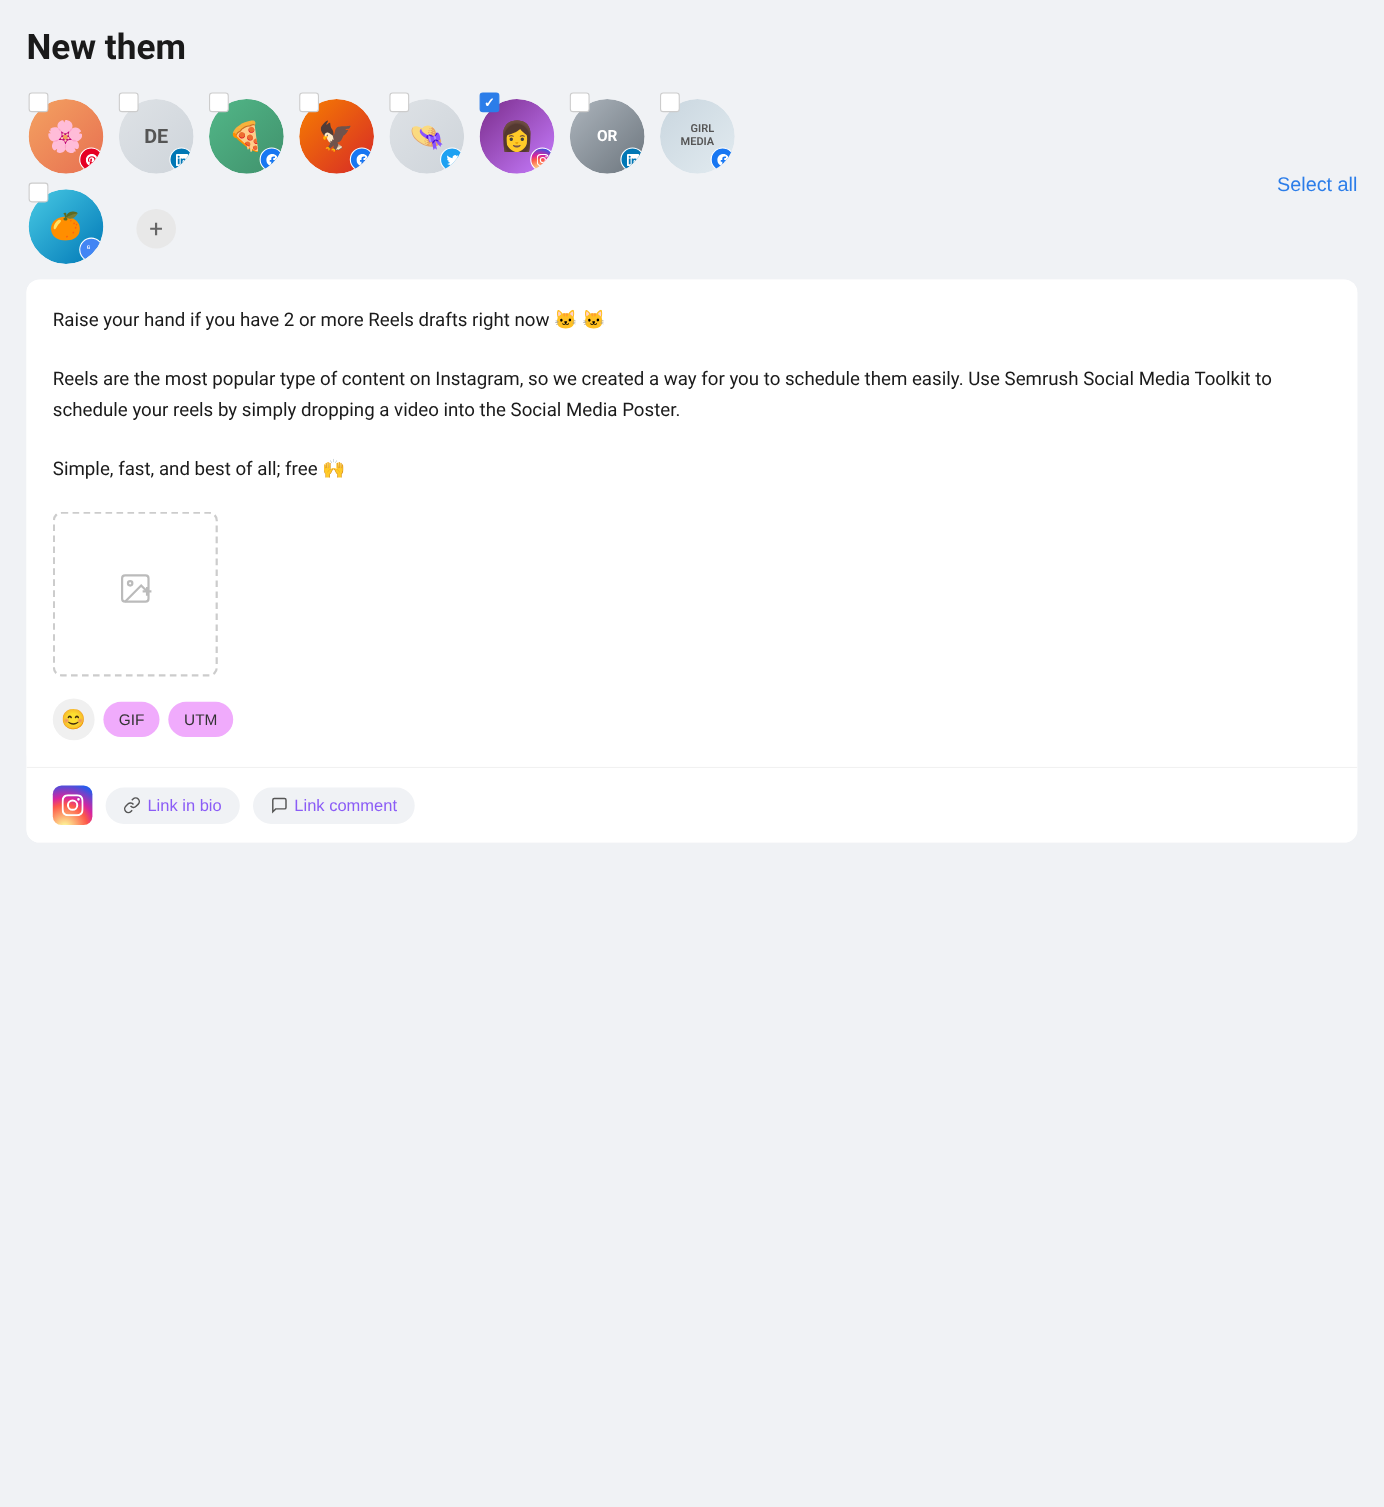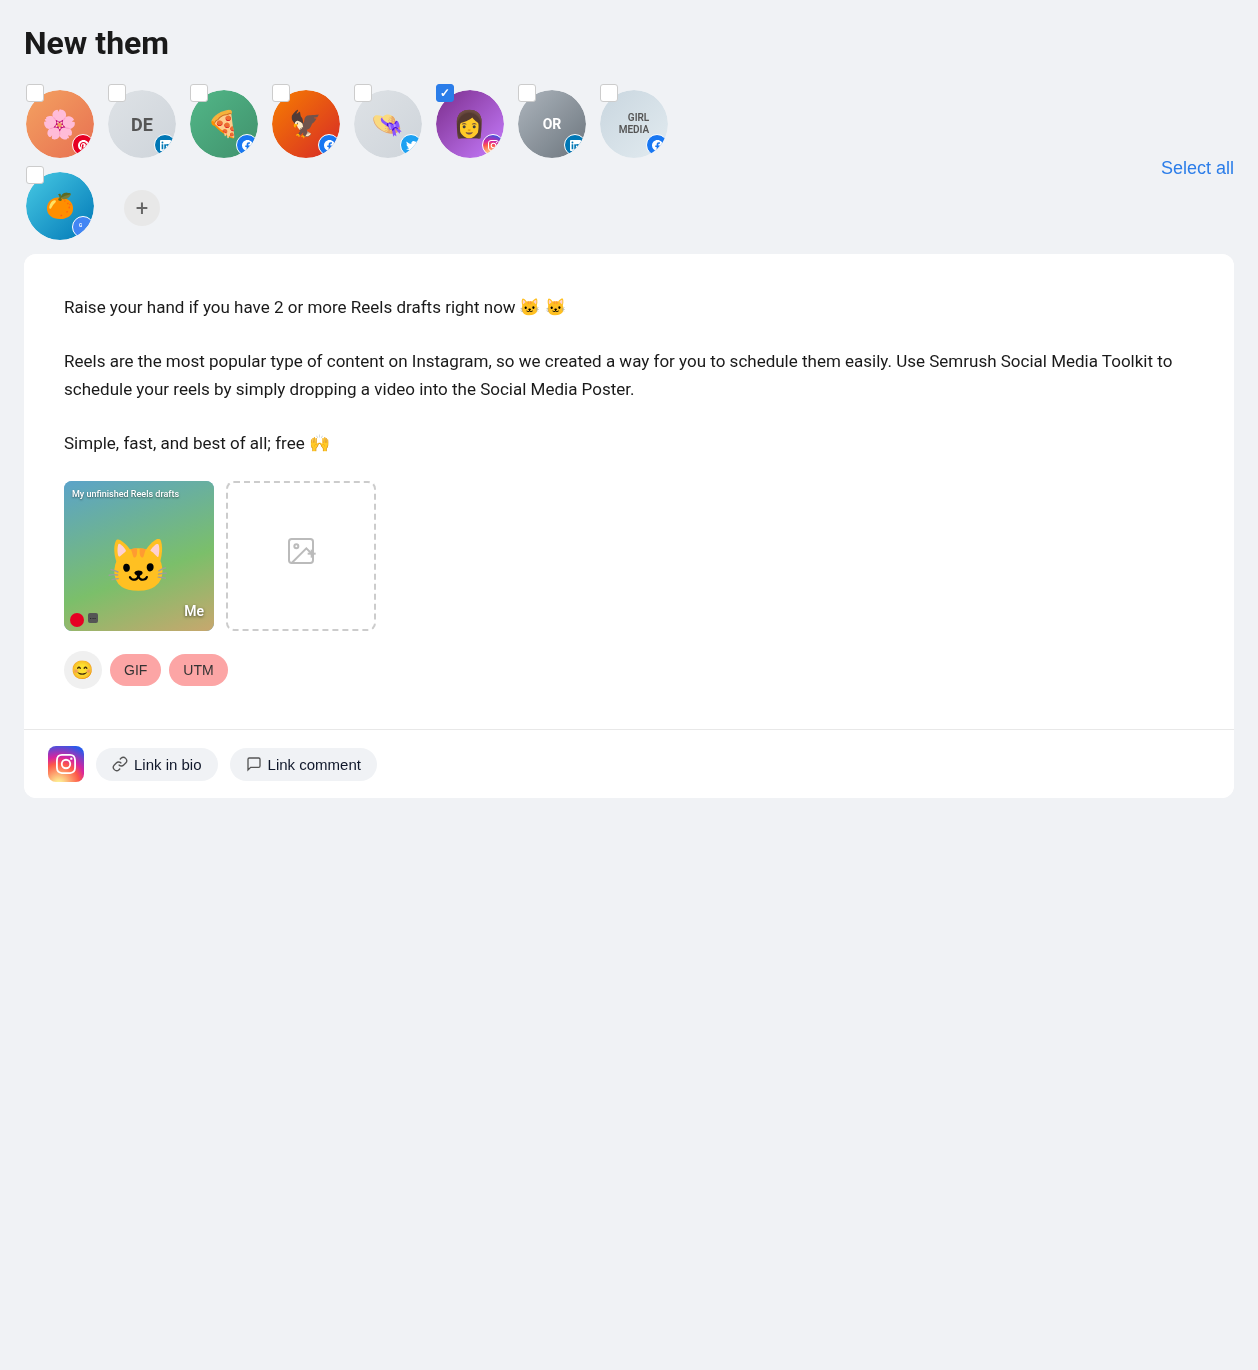--- a/index.html
+++ b/index.html
@@ -133,21 +133,21 @@
       align-items: center;
       justify-content: center;
       font-size: 22px;
       color: #666;
     }
 
     
     .post-content-card {
       background: white;
       border-radius: 12px;
-      padding: 40px;
+      padding: 24px;
       margin-bottom: 0;
     }
 
     .post-text {
       font-size: 17px;
       line-height: 1.6;
       color: #1a1a1a;
       margin-bottom: 24px;
       white-space: pre-wrap;
     }
@@ -254,21 +254,21 @@
       gap: 8px;
       margin-top: 8px;
     }
 
     .toolbar-btn {
       display: flex;
       align-items: center;
       gap: 6px;
       padding: 8px 14px;
       border-radius: 20px;
-      background: #fca5a5;
+      background: #f0abfc;
       border: none;
       cursor: pointer;
       font-size: 14px;
       color: #333;
       font-weight: 500;
     }
 
     .emoji-btn {
       width: 38px;
       height: 38px;
@@ -310,21 +310,21 @@
     .bottom-action-btn {
       display: flex;
       align-items: center;
       gap: 6px;
       padding: 8px 16px;
       border-radius: 20px;
       background: #f0f2f5;
       border: none;
       cursor: pointer;
       font-size: 15px;
-      color: #0f172a;
+      color: #8b5cf6;
       font-weight: 500;
     }
 
     .bottom-action-btn svg {
       flex-shrink: 0;
     }
 
     
     .av-pink { background: linear-gradient(135deg, #f4a261, #e76f51); }
     .av-teal { background: linear-gradient(135deg, #48cae4, #0077b6); }
@@ -504,33 +504,20 @@
 <div class="full-card">
   <div class="post-content-card">
     <div class="post-text">Raise your hand if you have 2 or more Reels drafts right now 🐱 🐱
 
 Reels are the most popular type of content on Instagram, so we created a way for you to schedule them easily. Use Semrush Social Media Toolkit to schedule your reels by simply dropping a video into the Social Media Poster.
 
 Simple, fast, and best of all; free 🙌</div>
 
     <div class="media-area">
 
-      <div class="media-thumbnail">
-        <div class="thumbnail-inner">
-          <div class="cat-image" style="background:linear-gradient(160deg,#5ba3c9 0%,#7bbf6a 60%,#c8a76e 100%);">
-            <div class="cat-label">My unfinished Reels drafts</div>
-            <span style="font-size:52px;position:relative;top:10px;">🐱</span>
-            <div class="cat-me-label">Me</div>
-          </div>
-          <div class="thumbnail-icons">
-            <div class="thumb-icon" style="background:#e60023;"></div>
-            <div class="thumb-icon" style="background:#555;width:10px;height:10px;border-radius:2px;">···</div>
-          </div>
-        </div>
-      </div>
 
       <div class="add-media-btn">
         <div class="add-media-icon">
           <svg width="32" height="32" viewBox="0 0 24 24" fill="none" stroke="#bbb" stroke-width="1.5">
             <rect x="3" y="3" width="18" height="18" rx="2" ry="2"></rect>
             <circle cx="8.5" cy="8.5" r="1.5"></circle>
             <polyline points="21 15 16 10 5 21"></polyline>
             <line x1="20" y1="11" x2="20" y2="17"></line>
             <line x1="17" y1="14" x2="23" y2="14"></line>
           </svg>

